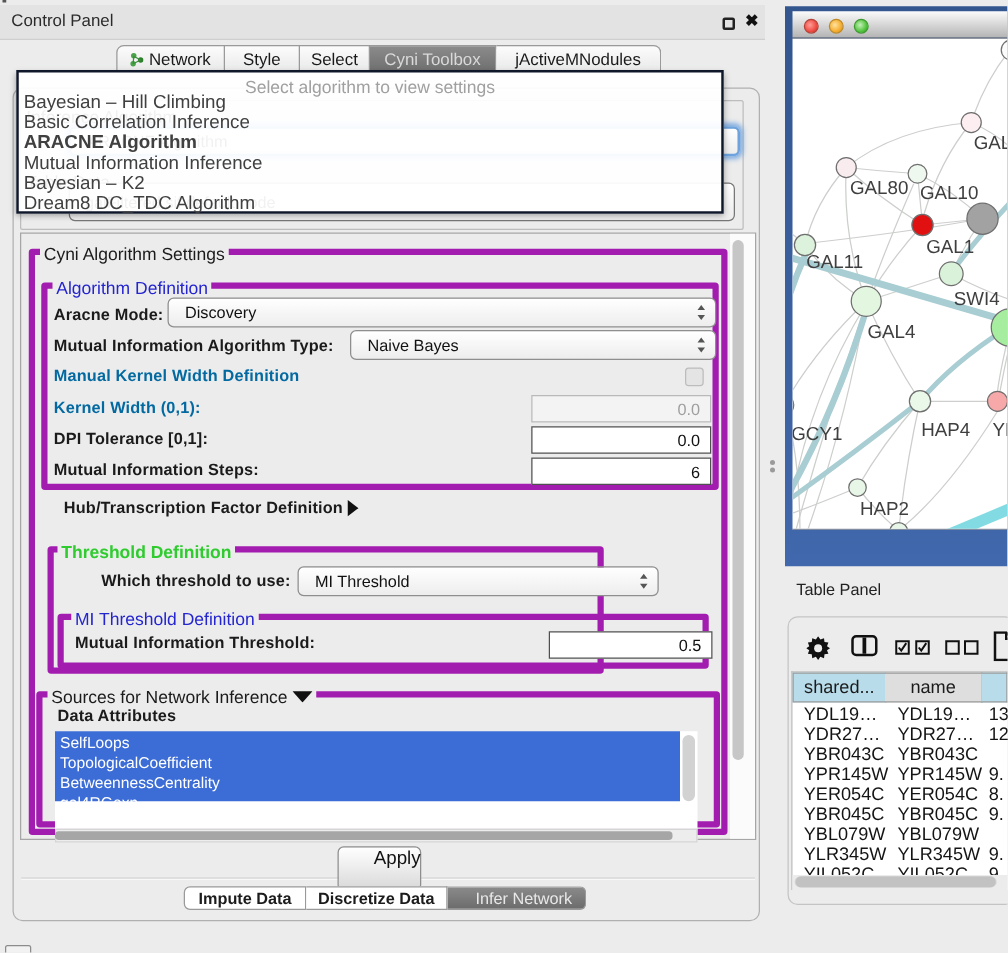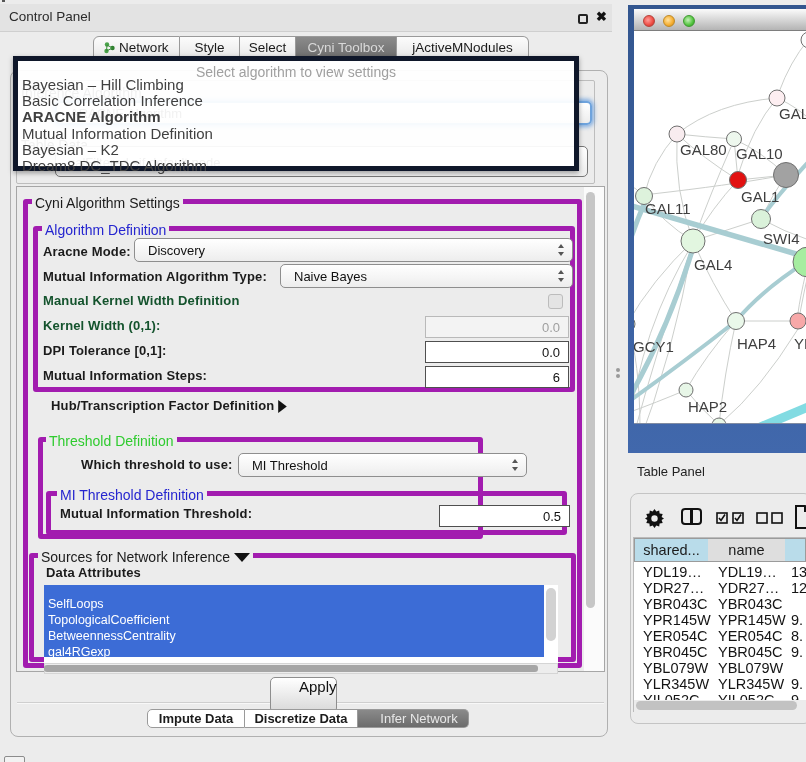--- a/index.html
+++ b/index.html
@@ -28,26 +28,26 @@
 #combo1 { left:55px; top:101px; width:537px; height:24px; border:2px solid #6ea3dd; box-shadow:0 0 4px 2px rgba(90,150,220,.75); }
 #combo2 { left:55px; top:146px; width:533px; height:31px; }
 
 #viewport { left:16px; top:186px; width:589px; height:486px; border:1px solid #a6a6a6; background:#ececec; }
 #vtrack { left:584px; top:187px; width:20px; height:484px; background:#fbfbfb; }
 #vthumb { left:586px; top:192px; width:9px; height:416px; background:#c6c6c6; border-radius:5px; }
 
 .fs { position:absolute; border:5px solid #a21caf; border-radius:3px; }
 .fs .lg { position:absolute; top:-9px; background:#ececec; font-size:14px; padding:0 3px; white-space:nowrap; }
 .lbl { position:absolute; font-size:13px; font-weight:bold; color:#1b1b1b; white-space:nowrap; letter-spacing:0.15px; }
-.lbl.dis { color:#14532d; }
+.lbl.dis { color:#0369a1; }
 .field { position:absolute; background:#fff; border:1px solid #4f4f4f; font-size:13px; color:#111; text-align:right; padding-right:8px; }
 .field.dis { background:#f3f3f3; border-color:#b9b9b9; color:#9f9f9f; }
 
 #dalist { left:44px; top:585px; width:514px; height:78px; background:#fff; }
-#dahl { left:44px; top:585px; width:500px; height:72px; background:#3c6cd6; color:#fff; font-size:12.5px; line-height:16px; padding:11px 0 0 4px; }
+#dahl { left:44px; top:585px; width:500px; height:56px; background:#3c6cd6; color:#fff; font-size:12.5px; line-height:16px; padding:1px 0 0 4px; }
 #davthumb { left:546px; top:588px; width:10px; height:53px; background:#d2d2d2; border-radius:5px; }
 #dahsb { left:44px; top:663px; width:514px; height:11px; background:#ededed; border:1px solid #d5d5d5; }
 #dahthumb { left:44px; top:665px; width:494px; height:7px; background:#a6a6a6; border-radius:3px; }
 
 #applybtn { left:270px; top:677px; width:67px; height:36px; background:linear-gradient(#ffffff,#d8d8d8); border:1px solid #8e8e8e; border-radius:5px; font-size:15px; color:#111; text-align:center; line-height:17px;padding-left:28px; }
 #btabs { left:147px; top:709px; height:19px; }
 .btab { position:absolute; top:0; height:19px; background:#fff; border:1px solid #9a9a9a; border-left:none; font-size:13px; font-weight:bold; color:#1c1c1c; text-align:center; line-height:18px; }
 .btab.first { border-left:1px solid #9a9a9a; border-radius:5px 0 0 5px; }
 .btab.last { border-radius:0 5px 5px 0; }
 .btab.sel { background:linear-gradient(#8a8a8a,#6c6c6c); color:#e8e8e8; font-weight:normal;padding-left:12px; }
@@ -60,21 +60,21 @@
 #canvas { left:0; top:22px; width:172px; height:393px; background:#fff; position:absolute; overflow:hidden; border-bottom:1px solid rgba(25,45,85,.55); }
 #tplabel { left:637px; top:464px; font-size:13px; color:#222; }
 #tablepanel { left:630px; top:493px; width:182px; height:231px; background:#ececec; border:1px solid #c4c4c4; border-radius:8px; }
 #tablebox { left:633px; top:537px; width:176px; height:175px; background:#fff; border:1px solid #bbb; border-bottom:none; }
 .th { position:absolute; top:538px; height:24px; border:1px solid #9b9b9b; font-size:14.5px; color:#1b1b1b; text-align:center; line-height:23px; }
 .tr { position:absolute; left:634px; width:172px; height:16px; font-size:14.5px; color:#141414; }
 .tr span { position:absolute; top:1px; }
 #thsb { left:634px; top:700px; width:172px; height:12px; background:#ececec; }
 #thumb2 { left:636px; top:701px; width:161px; height:9px; background:#c2c2c2; border-radius:5px; }
 
-#popup { left:13px; top:56px; width:566px; height:115px; background:rgba(255,255,255,.94); border:5px solid #0f172a; box-shadow:0 2px 5px rgba(0,0,0,.35); z-index:50; }
+#popup { left:13px; top:56px; width:566px; height:115px; background:rgba(255,255,255,.94); border:2px solid #0f172a; box-shadow:0 2px 5px rgba(0,0,0,.35); z-index:50; }
 #popup .hd { position:absolute; left:0; right:0; top:3px; text-align:center; font-size:14px; color:#a0a0a0; }
 .pi { position:absolute; left:4px; font-size:15px; line-height:16px; color:#404040; white-space:nowrap; }
 </style>
 </head>
 <body>
 
 <div class="abs" style="left:2px;top:0;width:3px;height:2px;background:#555;"></div>
 <div id="titlebar" class="abs">
     <span class="t">Control Panel</span>
     <span id="floatbtn"></span>
@@ -137,21 +137,21 @@
 <div class="field dis" style="left:425px;top:316px;width:144px;height:22px;line-height:21px;">0.0</div>
 <span class="lbl" style="left:43px;top:343px;">DPI Tolerance [0,1]:</span>
 <div class="field" style="left:425px;top:341px;width:144px;height:22px;line-height:21px;">0.0</div>
 <span class="lbl" style="left:43px;top:368px;">Mutual Information Steps:</span>
 <div class="field" style="left:425px;top:366px;width:144px;height:22px;line-height:21px;">6</div>
 <span class="lbl" style="left:51px;top:398px;">Hub/Transcription Factor Definition</span>
 <svg class="abs" style="left:277px;top:399px;" width="11" height="15" viewBox="0 0 10 14">
     <path d="M1 1 L9 7 L1 13 Z" fill="#111"></path>
   </svg>
 
-<div class="fs" style="left:38px;top:437px;width:445px;height:102px;">
+<div class="fs" style="left:38px;top:437px;width:445px;height:102px;font-weight:bold;">
     <span class="lg" style="left:3px;color:#2fcb2f;">Threshold Definition</span>
   </div>
 <span class="lbl" style="left:81px;top:457px;">Which threshold to use:</span>
 <div class="combo" style="left:238px;top:453px;width:289px;height:24px;">
     <span class="tx">MI Threshold</span>
     <span class="arr">
       <svg width="8" height="14" viewBox="0 0 8 14">
         <path d="M1 5 L4 1 L7 5 Z M1 9 L4 13 L7 9 Z" fill="#555"></path>
       </svg>
     </span>
@@ -346,16 +346,16 @@
     </div>
   </div>
 <div id="thsb" class="abs"></div>
 <div id="thumb2" class="abs"></div>
 
 <div id="popup" class="abs">
   <div class="hd">Select algorithm to view settings</div>
   <div class="pi" style="top:16px;">Bayesian – Hill Climbing</div>
   <div class="pi" style="top:32px;">Basic Correlation Inference</div>
   <div class="pi" style="top:48px;font-weight:bold;">ARACNE Algorithm</div>
-  <div class="pi" style="top:65px;">Mutual Information Definition</div>
+  <div class="pi" style="top:65px;">Mutual Information Inference</div>
   <div class="pi" style="top:81px;">Bayesian – K2</div>
   <div class="pi" style="top:97px;">Dream8 DC_TDC Algorithm</div>
 </div>
 
 </body></html>

